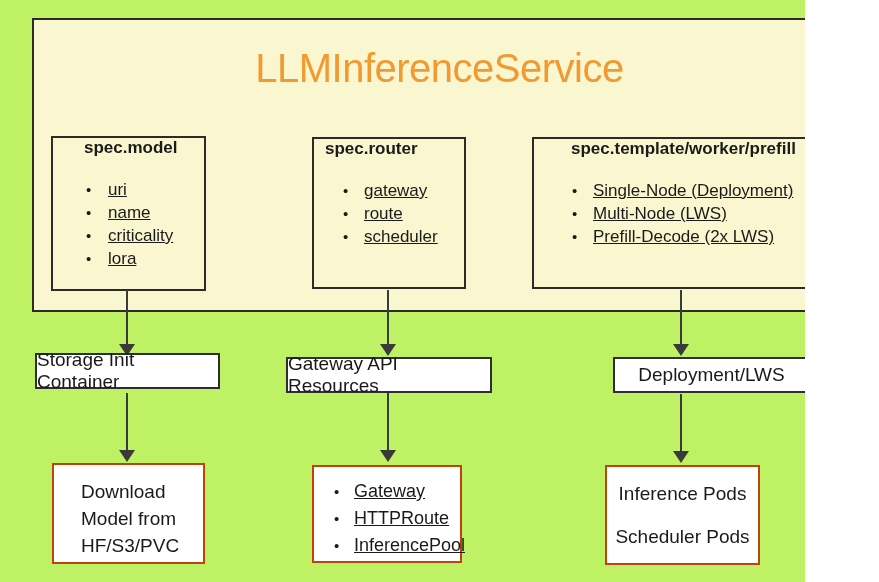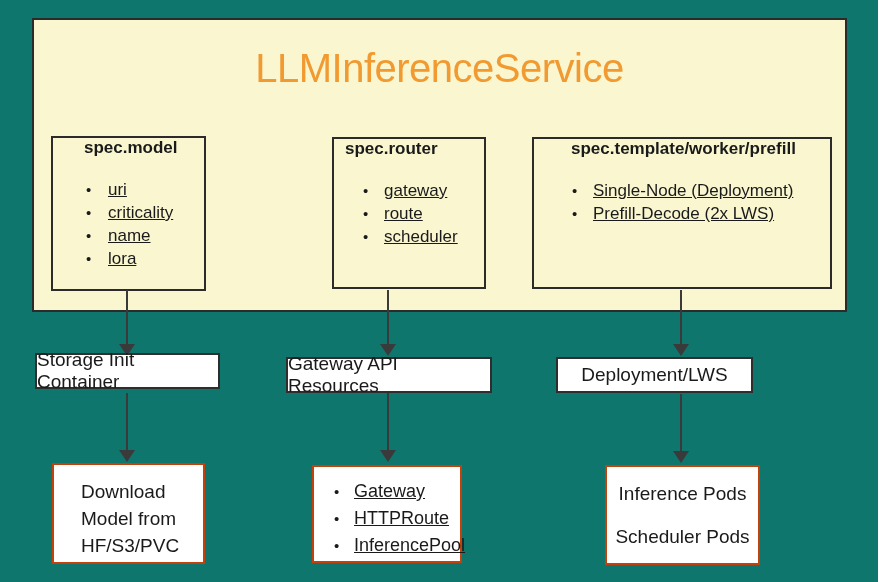--- a/index.html
+++ b/index.html
@@ -1,21 +1,21 @@
 <!DOCTYPE html>
 <html><head>
 <meta charset="utf-8">
 <style>
   html, body { margin: 0; padding: 0; background: #ffffff; }
   body { font-family: "Liberation Sans", sans-serif; color: #1a1a1a; }
   .stage {
     position: relative;
-    width: 878px;
+    width: 805px;
     height: 582px;
-    background: #0f766e;
+    background: #bef264;
     overflow: hidden;
   }
 
   
   .main-box {
     position: absolute;
     left: 32px; top: 18px;
     width: 815px; height: 294px;
     background: #faf7d0;
     border: 2px solid #2b2b2b;
@@ -31,21 +31,21 @@
 
   
   .spec-box {
     position: absolute;
     border: 2px solid #2b2b2b;
     box-sizing: border-box;
     background: transparent;
     font-size: 17px;
   }
   #spec-model    { left: 51px;  top: 136px; width: 155px; height: 155px; }
-  #spec-router   { left: 312px; top: 137px; width: 154px; height: 152px; margin-left: 20px; }
+  #spec-router   { left: 312px; top: 137px; width: 154px; height: 152px; }
   #spec-template { left: 532px; top: 137px; width: 300px; height: 152px; }
 
   .spec-title { font-weight: bold; margin-bottom: 20px; }
   #spec-model    .spec-title { padding-left: 31px; }
   #spec-router   .spec-title { padding-left: 11px; }
   #spec-template .spec-title { padding-left: 37px; }
 
   ul.blist { list-style: none; margin: 0; padding: 0; line-height: 23px; text-decoration: underline; }
   ul.blist li { position: relative; }
   ul.blist li::before {
@@ -64,21 +64,21 @@
     background: #ffffff;
     border: 2px solid #2e2e2e;
     box-sizing: border-box;
     display: flex;
     align-items: center;
     justify-content: center;
     font-size: 19px;
   }
   #mid-storage    { left: 35px;  top: 353px; width: 185px; height: 36px; }
   #mid-gateway    { left: 286px; top: 357px; width: 206px; height: 36px; }
-  #mid-deployment { left: 556px; top: 357px; width: 197px; height: 36px; }
+  #mid-deployment { left: 613px; top: 357px; width: 197px; height: 36px; }
 
   
   .bottom-box {
     position: absolute;
     background: #ffffff;
     border: 2px solid #c2410c;
     box-sizing: border-box;
     font-size: 19px;
   }
   #bot-download { left: 52px; top: 463px; width: 153px; height: 101px;
@@ -120,39 +120,40 @@
 <div class="stage">
 
   <div class="main-box">
     <div class="main-title">LLMInferenceService</div>
   </div>
 
   <div class="spec-box" id="spec-model">
     <div class="spec-title">spec.model</div>
     <ul class="blist">
       <li>uri</li>
+      <li>name</li>
       <li>criticality</li>
-      <li>name</li>
       <li>lora</li>
     </ul>
   </div>
 
   <div class="spec-box" id="spec-router">
     <div class="spec-title">spec.router</div>
     <ul class="blist">
       <li>gateway</li>
       <li>route</li>
       <li>scheduler</li>
     </ul>
   </div>
 
   <div class="spec-box" id="spec-template">
     <div class="spec-title">spec.template/worker/prefill</div>
     <ul class="blist">
       <li>Single-Node (Deployment)</li>
+      <li>Multi-Node (LWS)</li>
       <li>Prefill-Decode (2x LWS)</li>
     </ul>
   </div>
 
   <div class="arrow" id="arrow-1"></div>
   <div class="arrow" id="arrow-2"></div>
   <div class="arrow" id="arrow-3"></div>
 
   <div class="label-box" id="mid-storage">
     <span>Storage Init Container</span>

